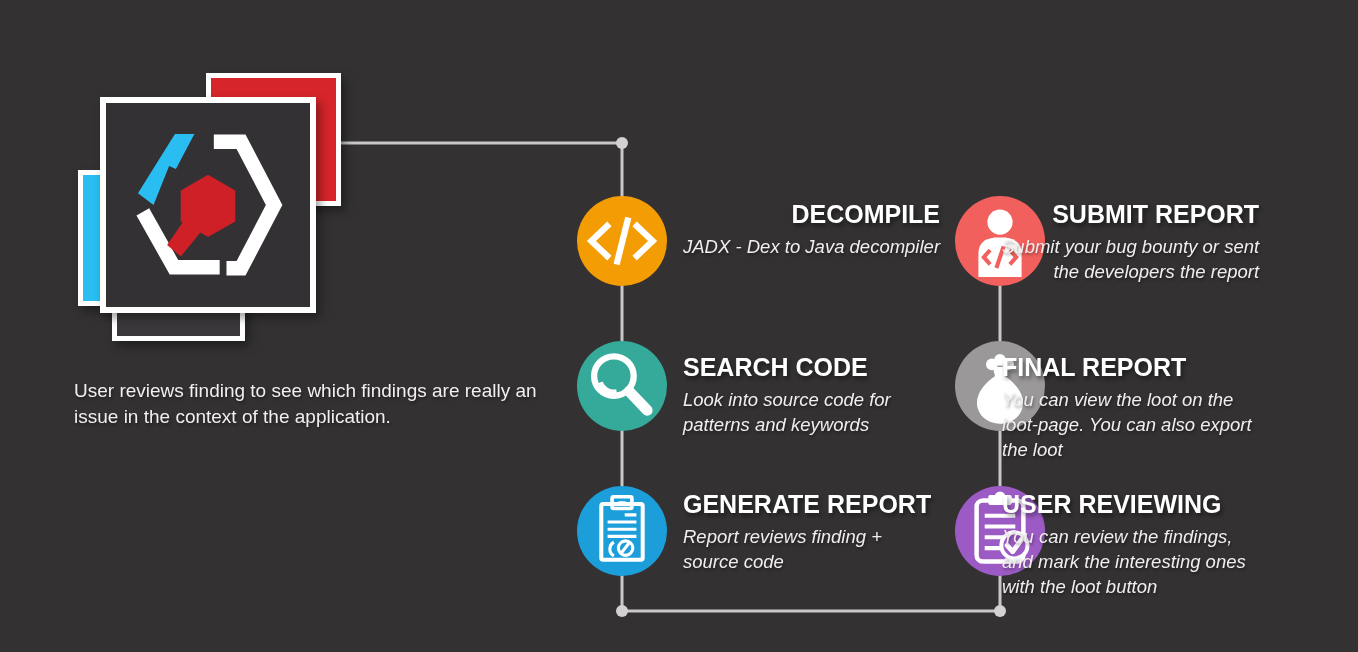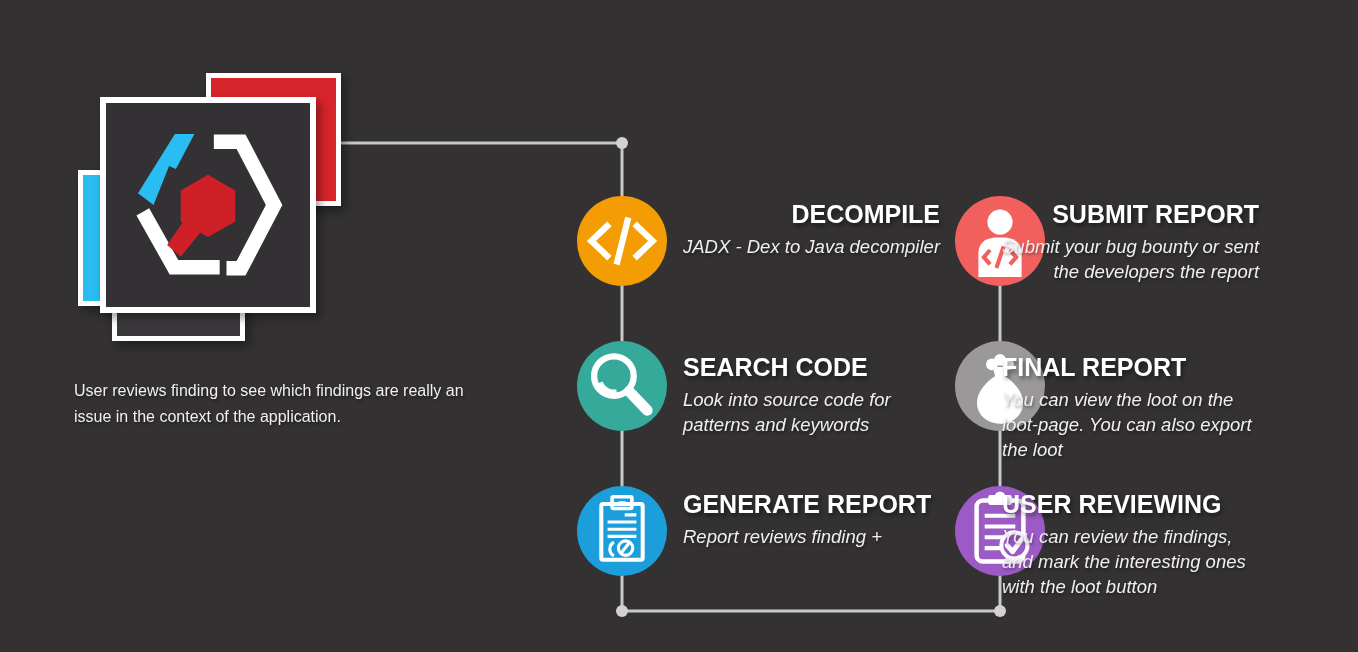--- a/index.html
+++ b/index.html
@@ -21,21 +21,21 @@
   .sq-main   { left: 100px; top: 97px;  width: 216px; height: 216px; border-width: 6px; z-index: 3;
                display: flex; align-items: center; justify-content: center; }
   
   .heading { position: absolute; left: 74px; top: 356px; z-index: 3; }
   .heading h1 {
     color: #fff; font-size: 50px; font-weight: 700; letter-spacing: 0px;
     text-shadow: 2px 3px 4px rgba(0,0,0,.45);
   }
   .heading .desc { margin-top: 22px; }
   .heading .desc div {
-    color: #F1EFEF; font-size: 16px; line-height: 26px; white-space: nowrap;
+    color: #F1EFEF; font-size: 19px; line-height: 26px; white-space: nowrap;
     text-shadow: 1px 2px 3px rgba(0,0,0,.4);
   }
   
   .circle {
     position: absolute; width: 90px; height: 90px; border-radius: 50%;
     display: flex; align-items: center; justify-content: center;
     overflow: hidden; z-index: 2;
   }
   .circle svg { width: 90px; height: 90px; display: block; }
   .step-text { position: absolute; z-index: 3; }
@@ -139,20 +139,21 @@
         <line x1="34" y1="56" x2="66" y2="56" stroke-width="3.5"></line>
         <circle cx="54" cy="69" r="8" stroke-width="3.5"></circle>
         <line x1="59" y1="62" x2="48" y2="76" stroke-width="3.5"></line>
         <path d="M41,62.5 a8.5,8.5 0 0 0 0,15" stroke-width="3.5"></path>
       </g>
     </svg>
   </div>
   <div class="step-text tL t3">
     <div class="step-title">GENERATE REPORT</div>
     <div class="step-desc">Report reviews finding +</div>
+    <div class="step-desc">source code</div>
   </div>
 
   <div class="circle cR r1" style="background: rgb(242, 96, 93);">
     <svg viewBox="0 0 100 100">
       <circle cx="50" cy="29" r="14" fill="#FFFFFF"></circle>
       <path d="M26,90 L26,64 Q26,48 44,46 L56,46 Q74,48 74,64 L74,90 Z" fill="#FFFFFF"></path>
       <g fill="none" stroke-width="4.5" style="stroke: rgb(242, 96, 93);">
         <polyline points="39,60 32,68 39,76"></polyline>
         <polyline points="61,60 68,68 61,76"></polyline>
         <line x1="54" y1="56" x2="46" y2="80"></line>

